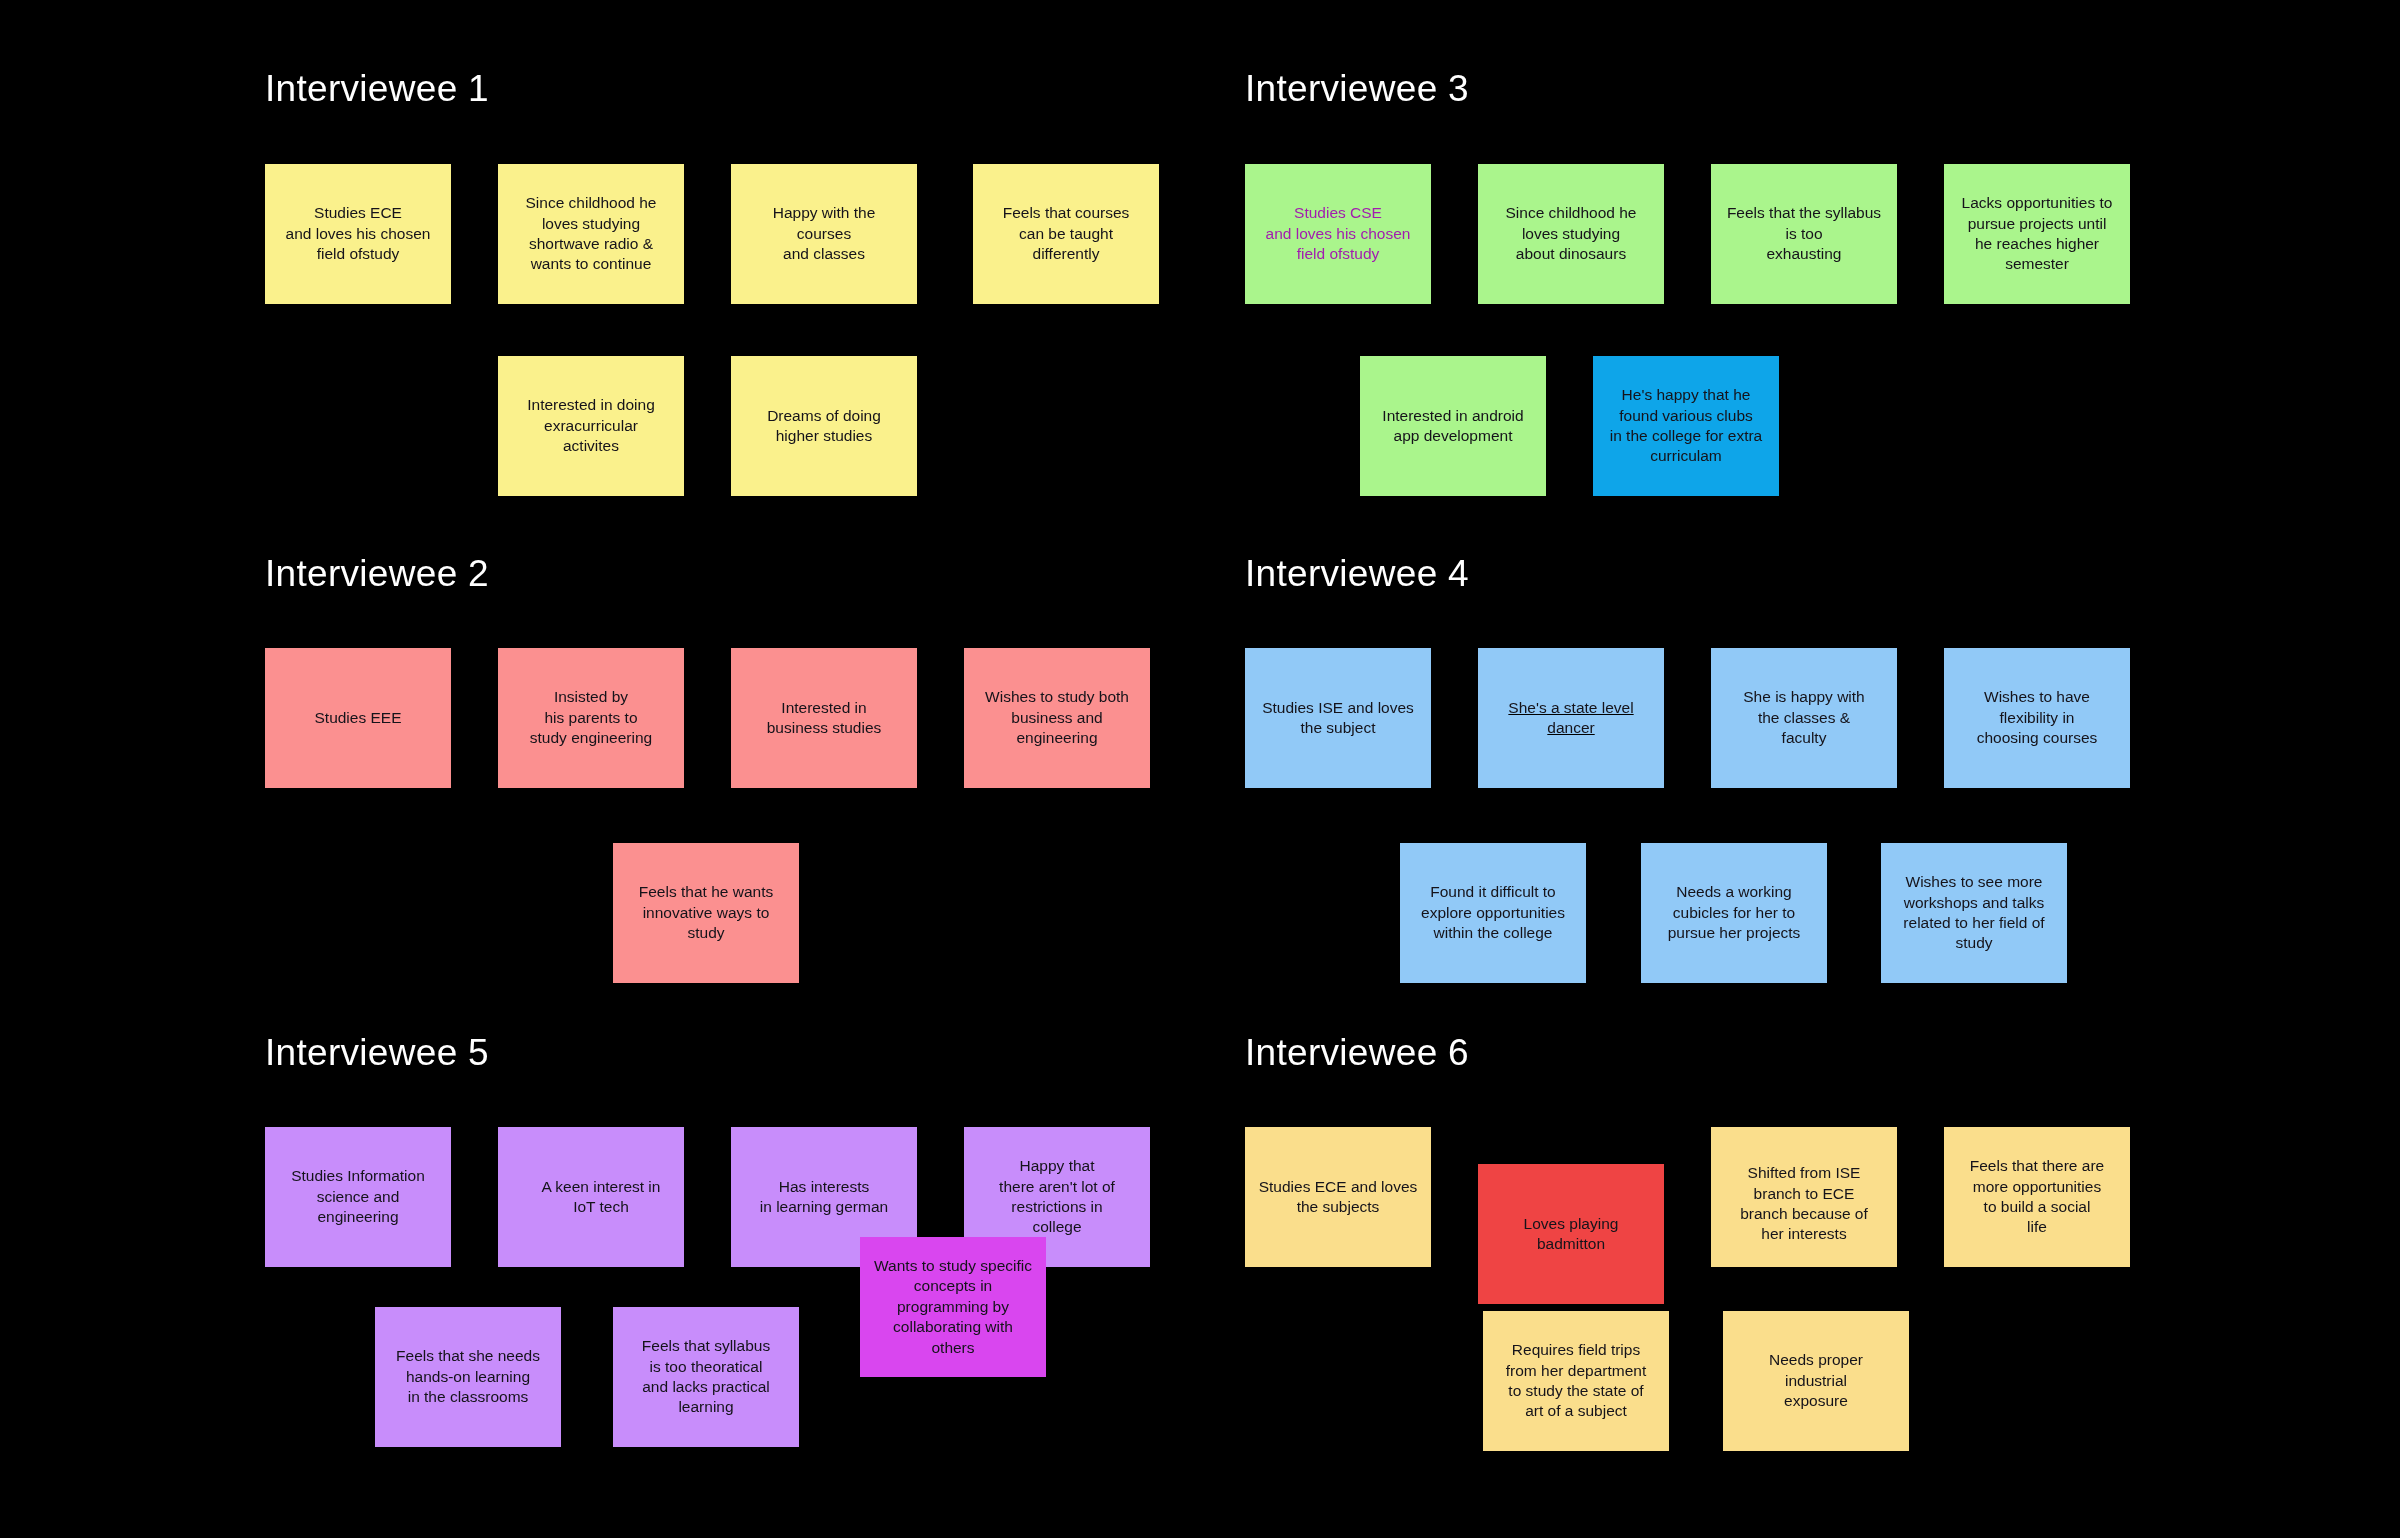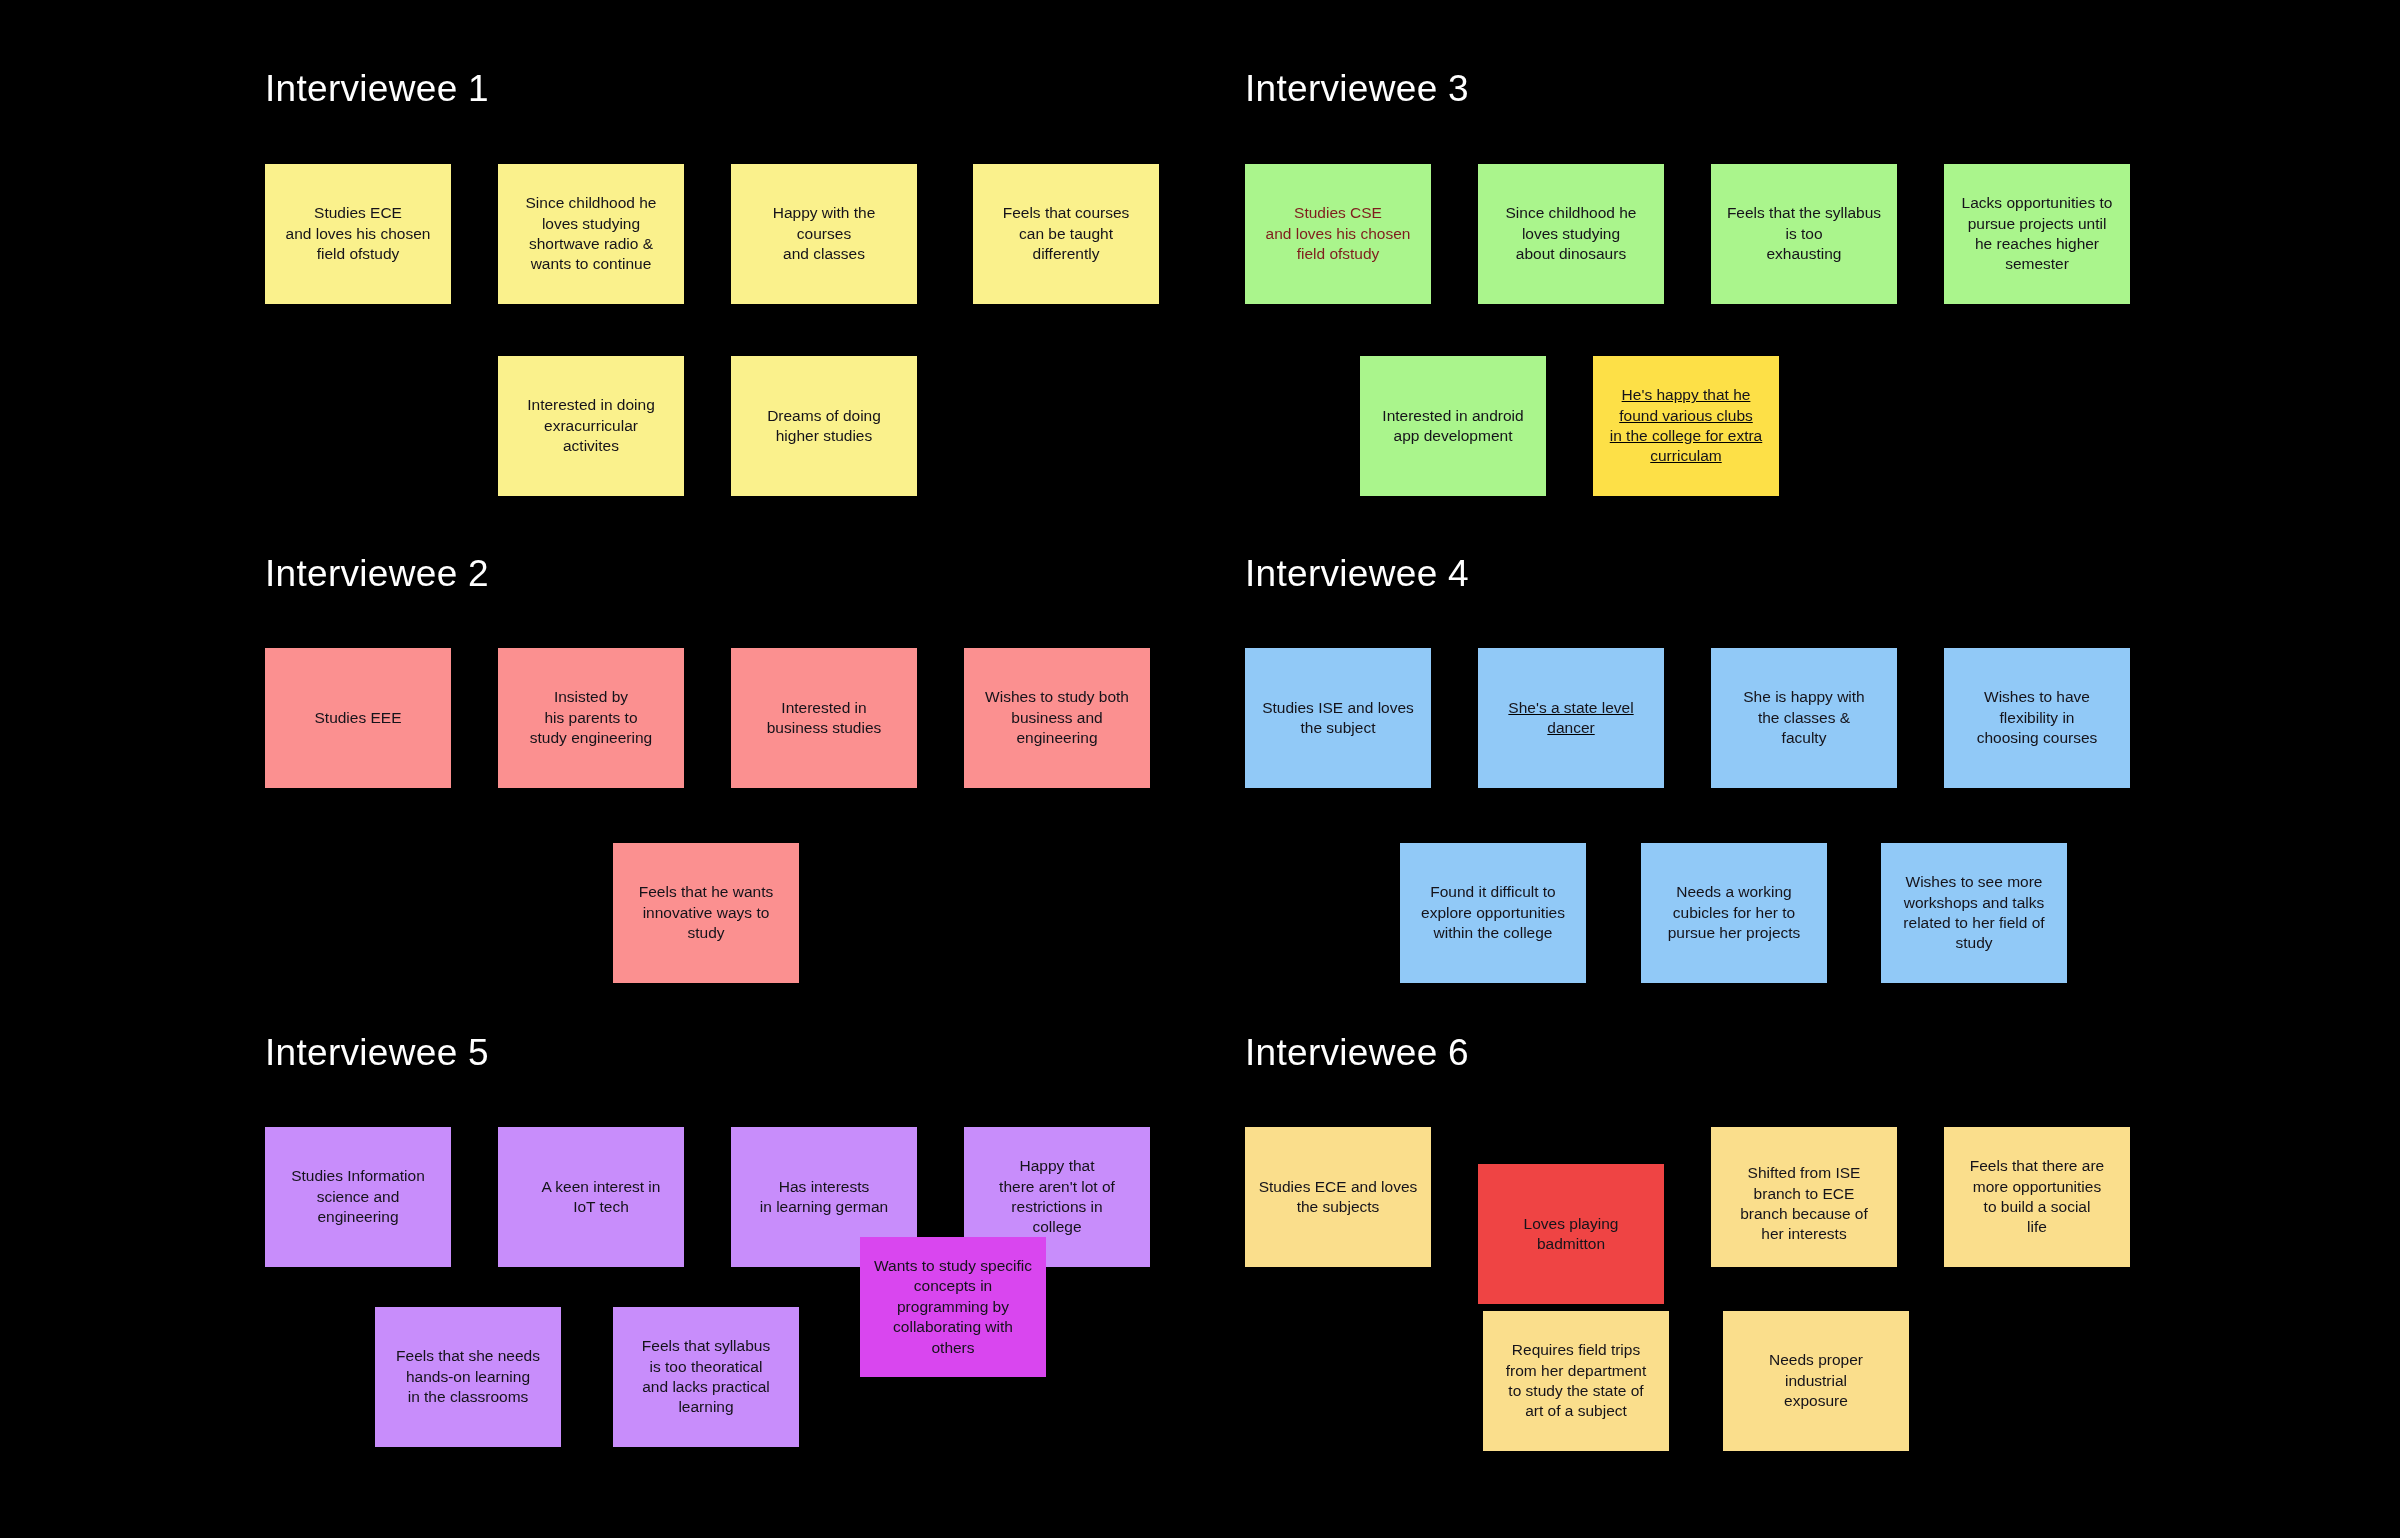--- a/index.html
+++ b/index.html
@@ -89,21 +89,21 @@
 activites</span>
       </div>
       <div class="note" style="left: 731px; top: 356px; background: rgb(250, 241, 140);">
         <span class="note-text" style="color: rgb(21, 19, 26);">Dreams of doing
 higher studies</span>
       </div>
     </div>
     <div class="section" style="left: 0px; top: 0px;">
       <div class="section-title" style="position: absolute; left: 1245px; top: 70px; color: rgb(255, 255, 255);">Interviewee 3</div>
       <div class="note" style="left: 1245px; top: 164px; background: rgb(170, 245, 140);">
-        <span class="note-text" style="color: #7f1d1d;">Studies CSE
+        <span class="note-text" style="color: #a21caf;">Studies CSE
 and loves his chosen
 field ofstudy</span>
       </div>
       <div class="note" style="left: 1478px; top: 164px; background: rgb(170, 245, 140);">
         <span class="note-text" style="color: rgb(21, 19, 26);">Since childhood he
 loves studying
 about dinosaurs</span>
       </div>
       <div class="note" style="left: 1711px; top: 164px; background: rgb(170, 245, 140);">
         <span class="note-text" style="color: rgb(21, 19, 26);">Feels that the syllabus
@@ -113,21 +113,21 @@
       <div class="note" style="left: 1944px; top: 164px; background: rgb(170, 245, 140);">
         <span class="note-text" style="color: rgb(21, 19, 26);">Lacks opportunities to
 pursue projects until
 he reaches higher
 semester</span>
       </div>
       <div class="note" style="left: 1360px; top: 356px; background: rgb(170, 245, 140);">
         <span class="note-text" style="color: rgb(21, 19, 26);">Interested in android
 app development</span>
       </div>
-      <div class="note" style="left: 1593px; top: 356px; background: #fde047; text-decoration: underline;">
+      <div class="note" style="left: 1593px; top: 356px; background: #0ea5e9;">
         <span class="note-text" style="color: rgb(21, 19, 26);">He's happy that he
 found various clubs
 in the college for extra
 curriculam</span>
       </div>
     </div>
     <div class="section" style="left: 0px; top: 0px;">
       <div class="section-title" style="position: absolute; left: 265px; top: 555px; color: rgb(255, 255, 255);">Interviewee 2</div>
       <div class="note" style="left: 265px; top: 648px; background: rgb(251, 144, 144);">
         <span class="note-text" style="color: rgb(21, 19, 26);">Studies EEE</span>

